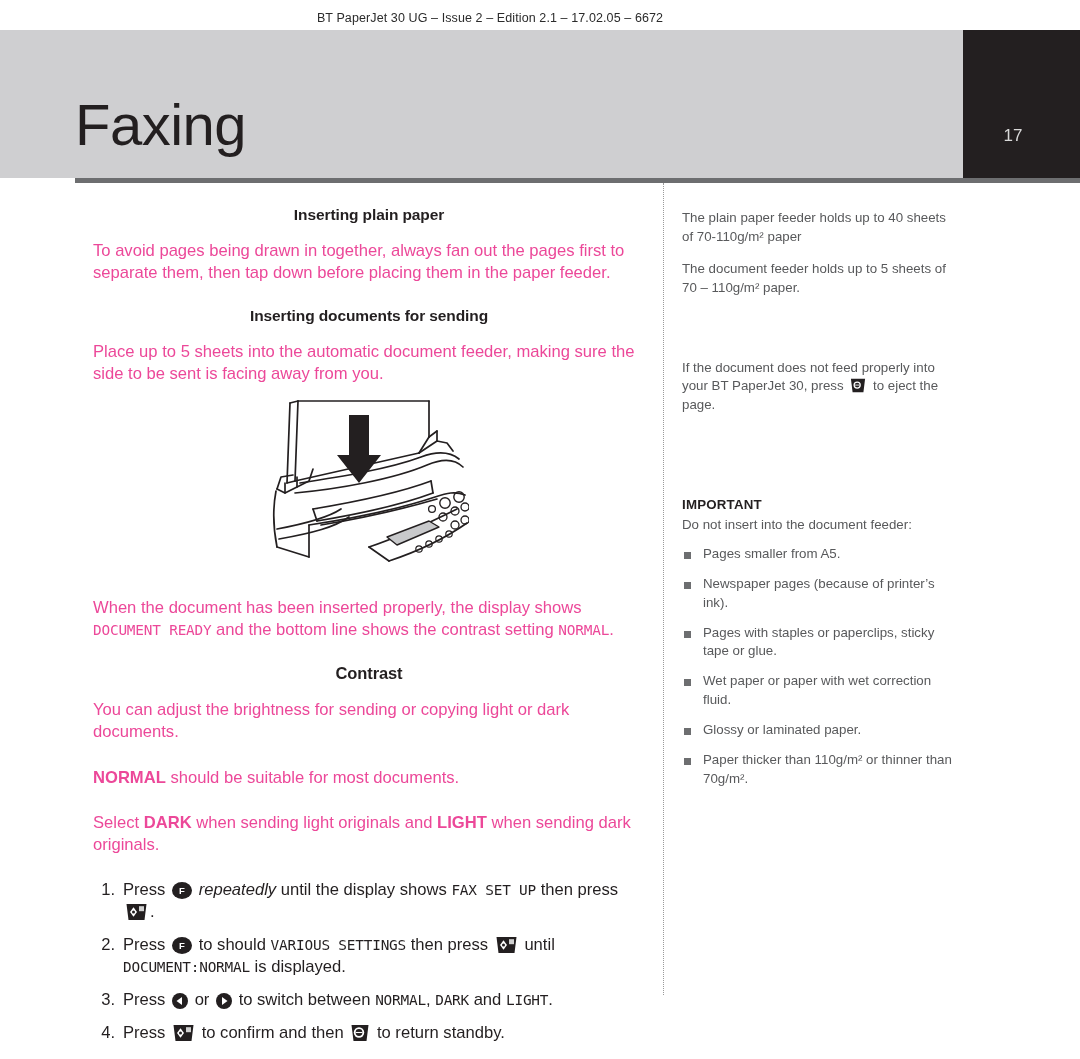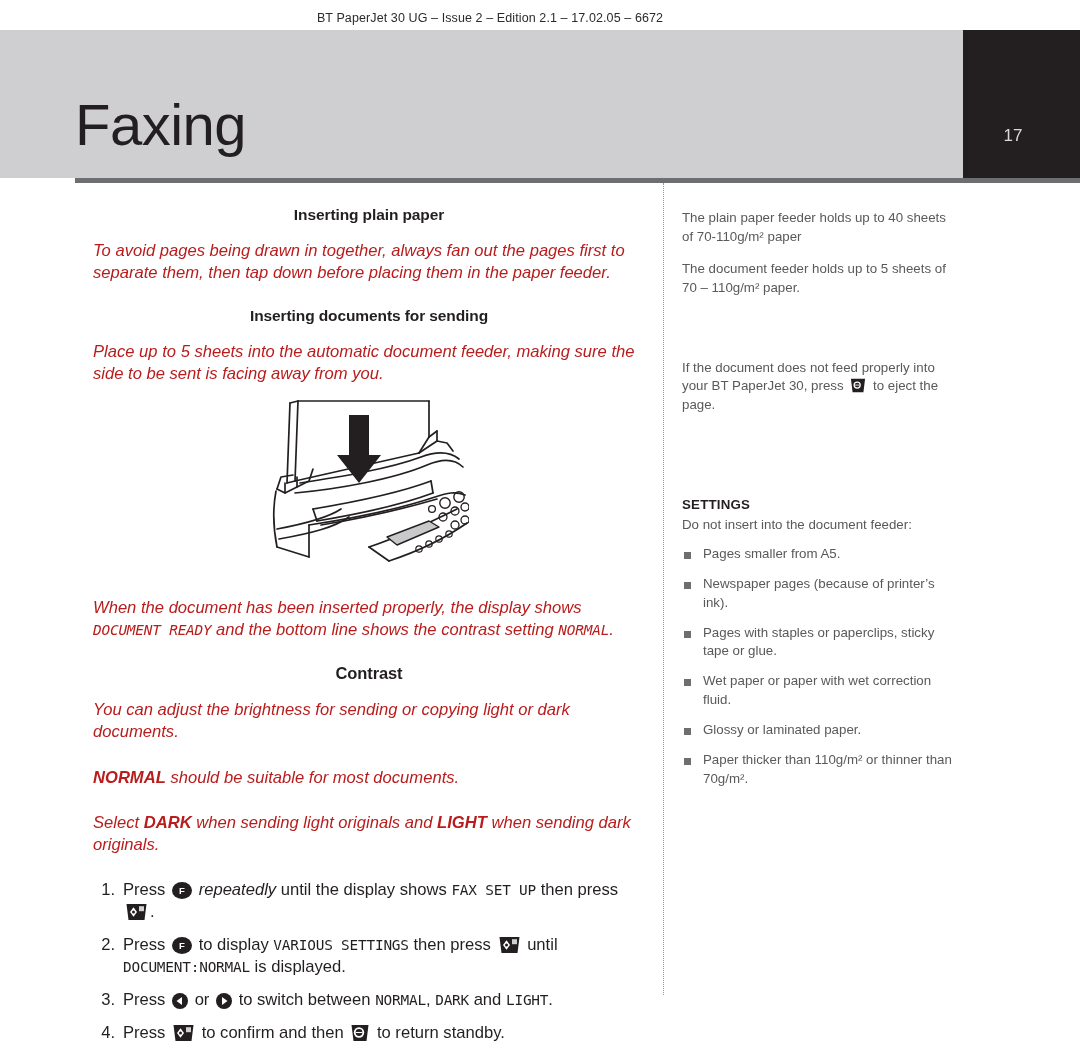--- a/index.html
+++ b/index.html
@@ -100,22 +100,21 @@
     margin: 0 0 16px 0;
     color: #231f20;
     letter-spacing: -0.1px;
     text-align: center;
   }
   h2.sub.contrast-head { font-size: 16.5px; }
   p.body {
     font-size: 16.6px;
     line-height: 1.33;
     margin: 0 0 23px 0;
-    color: #b91c1c;
-    font-style: italic;
+    color: #ec4899;
   }
   p.tight { margin-bottom: 12px; }
   .mono {
     font-family: "DejaVu Sans Mono", monospace;
     font-size: 14.4px;
     letter-spacing: -0.2px;
   }
   b, strong { font-weight: bold; }
   i, em { font-style: italic; }
 
@@ -296,21 +295,21 @@
               <path d="M8.5 4.2 L12 9 L8.5 13.8 L5 9 Z" fill="#ffffff"></path>
               <circle cx="8.5" cy="9" r="1.5" fill="#231f20"></circle>
               <rect x="14" y="3.2" width="5" height="5" fill="#d0d0d0"></rect>
             </svg></span><span>.</span>
       </li>
 
       <li>
         <span class="num">2.</span><span>Press </span><span class="key"><svg width="20" height="17" viewBox="0 0 20 17">
               <ellipse cx="10" cy="8.5" rx="10" ry="8.5" fill="#231f20"></ellipse>
               <text x="10" y="12.3" font-family="Liberation Sans, sans-serif" font-size="9.5" font-weight="bold" fill="#ffffff" text-anchor="middle">F</text>
-            </svg></span><span> to display </span><span class="mono">VARIOUS SETTINGS</span><span> then press </span><span class="key"><svg width="23" height="18" viewBox="0 0 23 18">
+            </svg></span><span> to should </span><span class="mono">VARIOUS SETTINGS</span><span> then press </span><span class="key"><svg width="23" height="18" viewBox="0 0 23 18">
               <path d="M1.5 1 H21.5 L19.5 17 H3.5 Z" fill="#231f20"></path>
               <path d="M8.5 4.2 L12 9 L8.5 13.8 L5 9 Z" fill="#ffffff"></path>
               <circle cx="8.5" cy="9" r="1.5" fill="#231f20"></circle>
               <rect x="14" y="3.2" width="5" height="5" fill="#d0d0d0"></rect>
             </svg></span><span> until </span><span class="mono">DOCUMENT:NORMAL</span><span> is displayed.</span>
       </li>
 
       <li>
         <span class="num">3.</span><span>Press </span><span class="key"><svg width="16" height="16" viewBox="0 0 16 16">
               <circle cx="8" cy="8" r="8" fill="#231f20"></circle>
@@ -349,21 +348,21 @@
       <span>If the document does not feed properly into your BT PaperJet 30, press </span><span class="key" style="vertical-align:-3px"><svg width="18" height="15" viewBox="0 0 20 18">
             <path d="M1.5 1 H18.5 L16.5 17 H3.5 Z" fill="#231f20"></path>
             <circle cx="9" cy="8.5" r="4.4" fill="#ffffff"></circle>
             <circle cx="9" cy="8.5" r="2.9" fill="#231f20"></circle>
             <path d="M6.2 8.5 H11.8" stroke="#ffffff" stroke-width="1"></path>
           </svg></span><span> to eject the page.</span>
     </p>
 
     <div class="side-gap" style="height:68px"></div>
 
-    <p class="important-title">SETTINGS</p>
+    <p class="important-title">IMPORTANT</p>
     <p class="side-p" style="margin-bottom:0">Do not insert into the document feeder:</p>
 
     <ul class="bullets">
       <li>Pages smaller from A5.</li>
       <li>Newspaper pages (because of printer’s ink).</li>
       <li>Pages with staples or paperclips, sticky tape or glue.</li>
       <li>Wet paper or paper with wet correction fluid.</li>
       <li>Glossy or laminated paper.</li>
       <li>Paper thicker than 110g/m² or thinner than 70g/m².</li>
     </ul>

